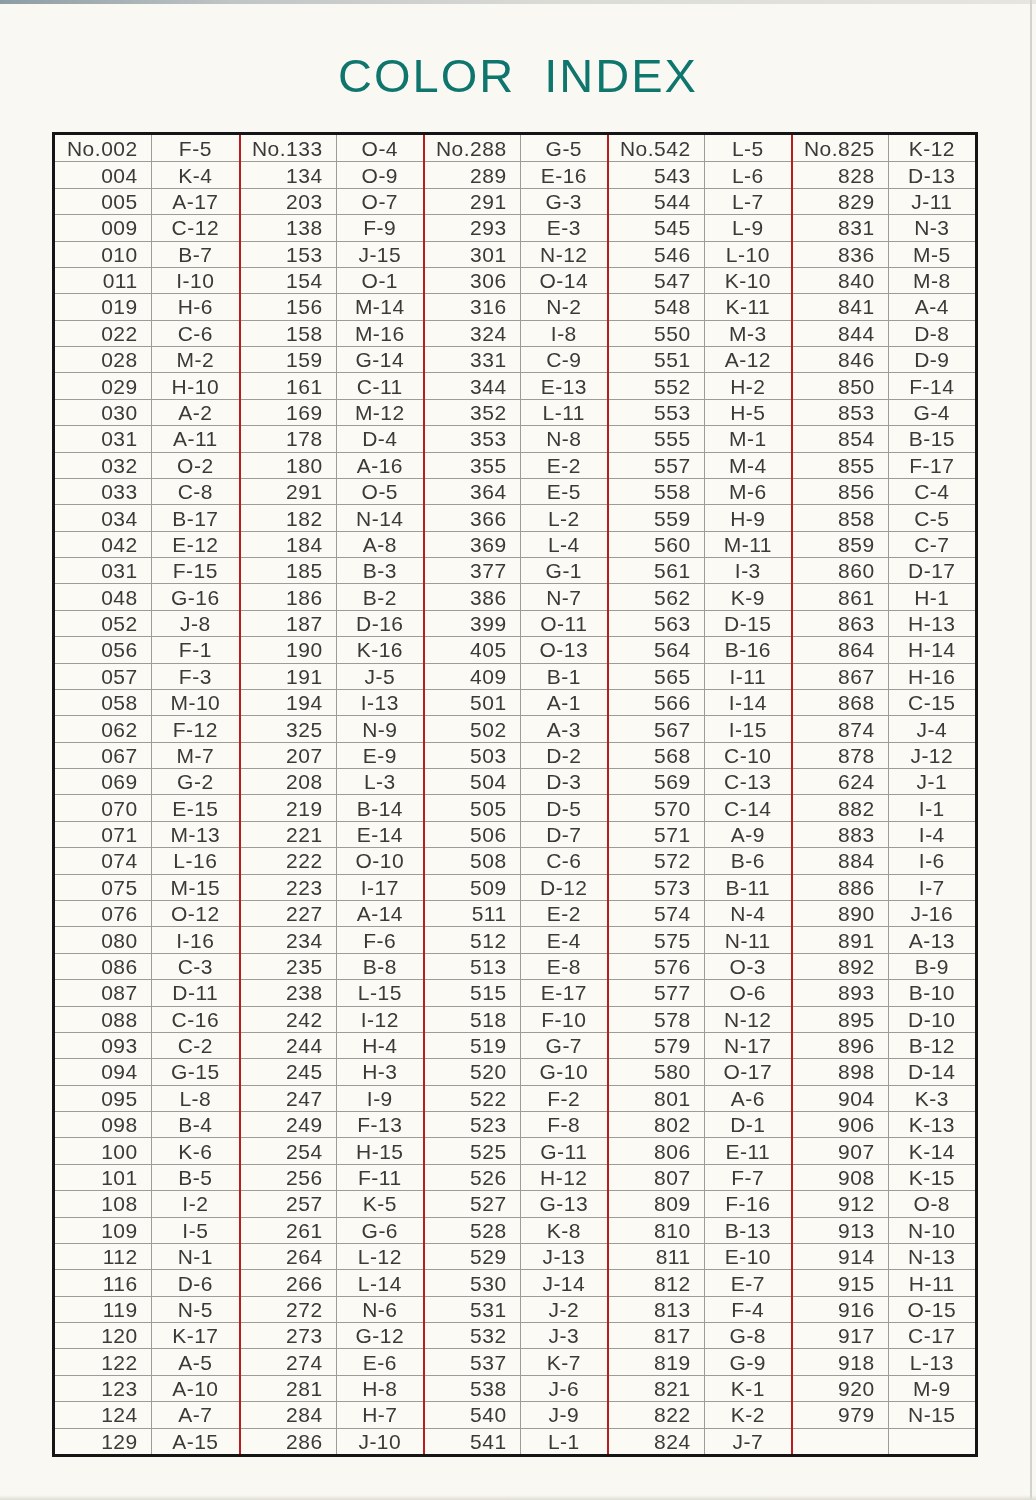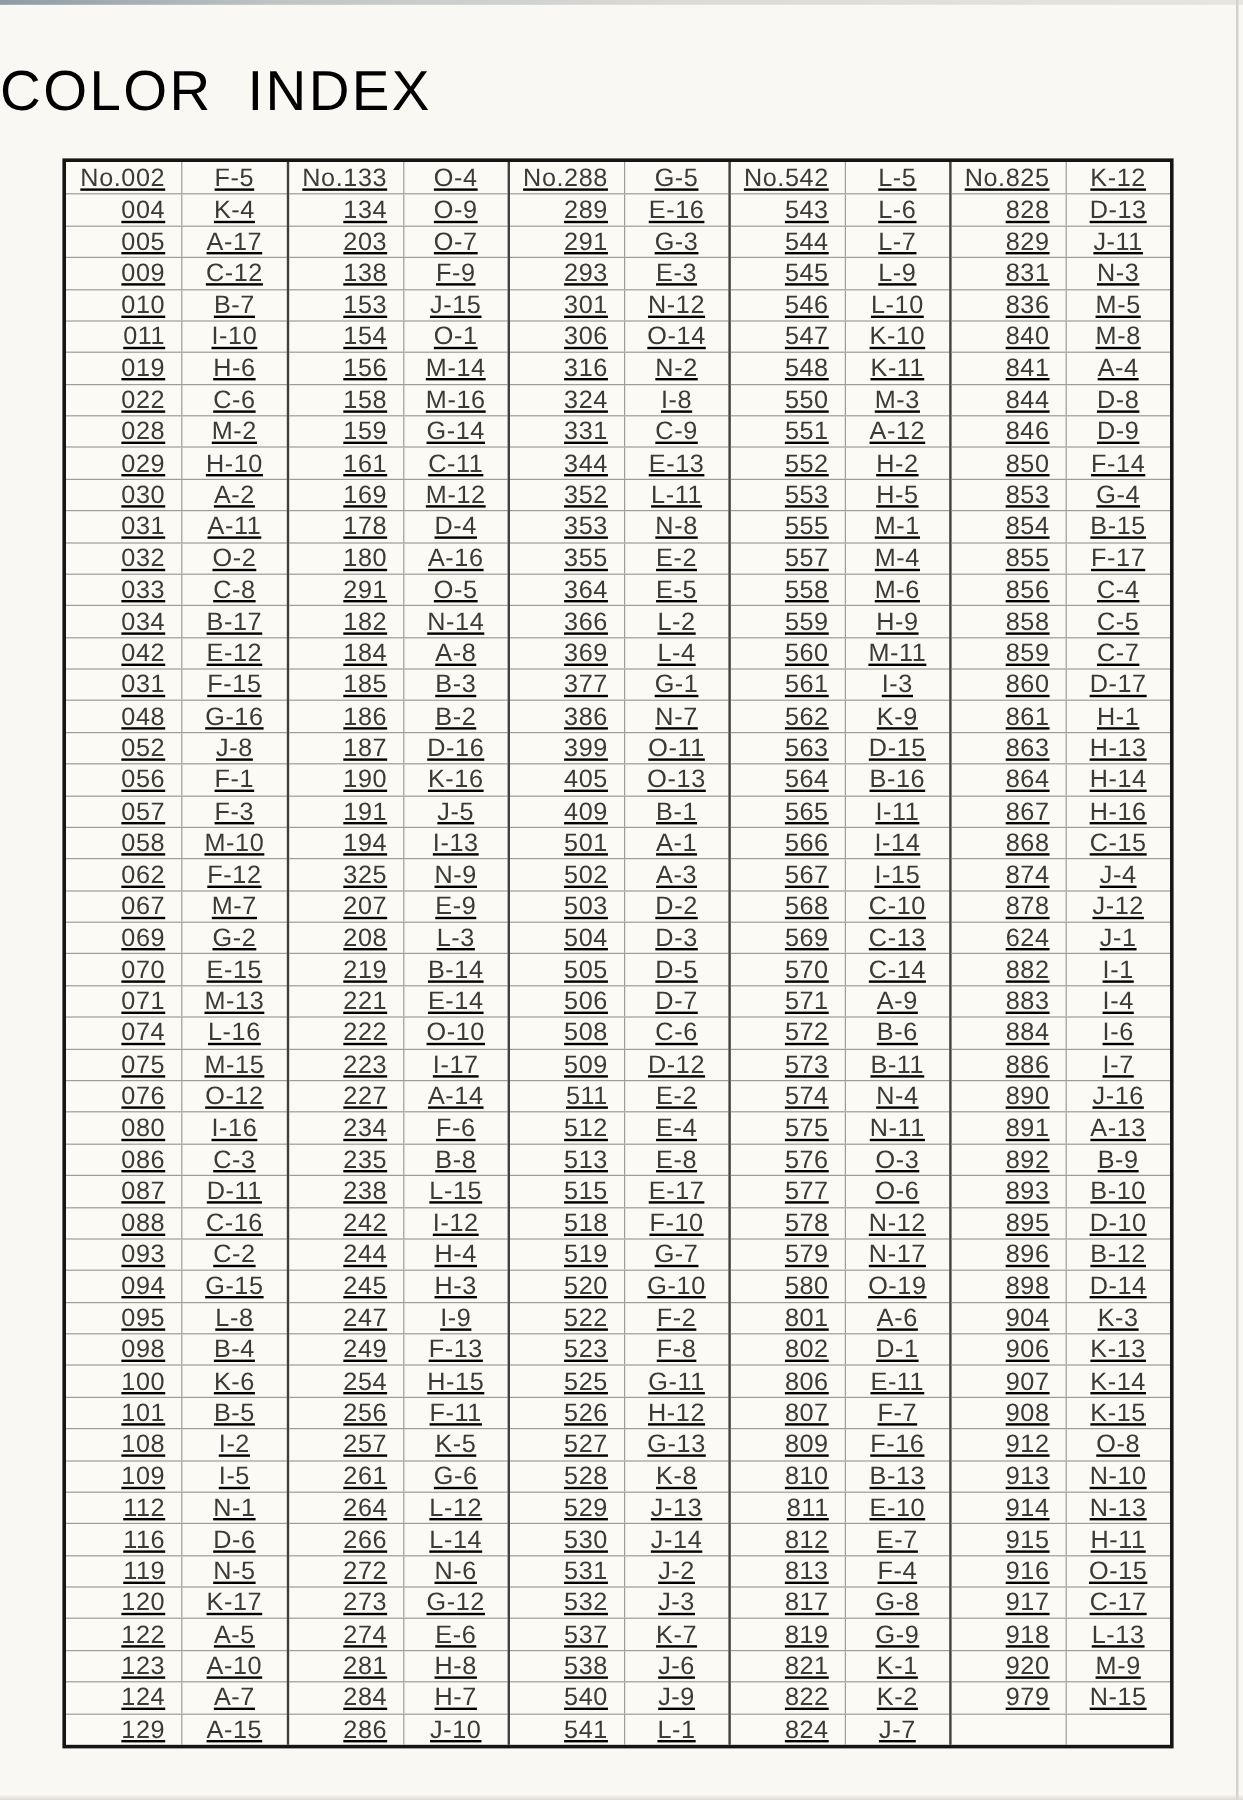--- a/index.html
+++ b/index.html
@@ -40,45 +40,44 @@
     border-radius: 60% 40% 55% 45%;
     background: #d9d6ae;
     opacity: .8;
   }
   
   .page-title {
     position: absolute;
     top: 48px;
     left: 0;
     width: 100%;
-    text-align: left;
+    text-align: center;
     font-size: 47px;
     font-weight: 300;
     letter-spacing: 2px;
     word-spacing: 14px;
-    color: #000000;
+    color: #0f766e;
   }
   
   .color-table {
     position: absolute;
     left: 52px;
     top: 132px;
     width: 926px;
     height: 1325px;
     box-sizing: border-box;
     border: 3px solid #151515;
     background: #fbfaf5;
     display: grid;
     grid-template-columns: repeat(5, 1fr);
-    text-decoration: underline;
   }
   .col-group {
     display: grid;
     grid-template-rows: repeat(50, 1fr);
-    border-left: 2px solid #404040;
+    border-left: 2px solid #b91c1c;
     min-width: 0;
   }
   .col-group:first-child {
     border-left: none;
   }
   .row {
     display: grid;
     grid-template-columns: 52% 48%;
     border-top: 1px solid #9c9c98;
     min-height: 0;
@@ -860,21 +859,21 @@
       <div class="row">
         <span class="cell no">578</span>
         <span class="cell code">N-12</span>
       </div>
       <div class="row">
         <span class="cell no">579</span>
         <span class="cell code">N-17</span>
       </div>
       <div class="row">
         <span class="cell no">580</span>
-        <span class="cell code">O-19</span>
+        <span class="cell code">O-17</span>
       </div>
       <div class="row">
         <span class="cell no">801</span>
         <span class="cell code">A-6</span>
       </div>
       <div class="row">
         <span class="cell no">802</span>
         <span class="cell code">D-1</span>
       </div>
       <div class="row">

